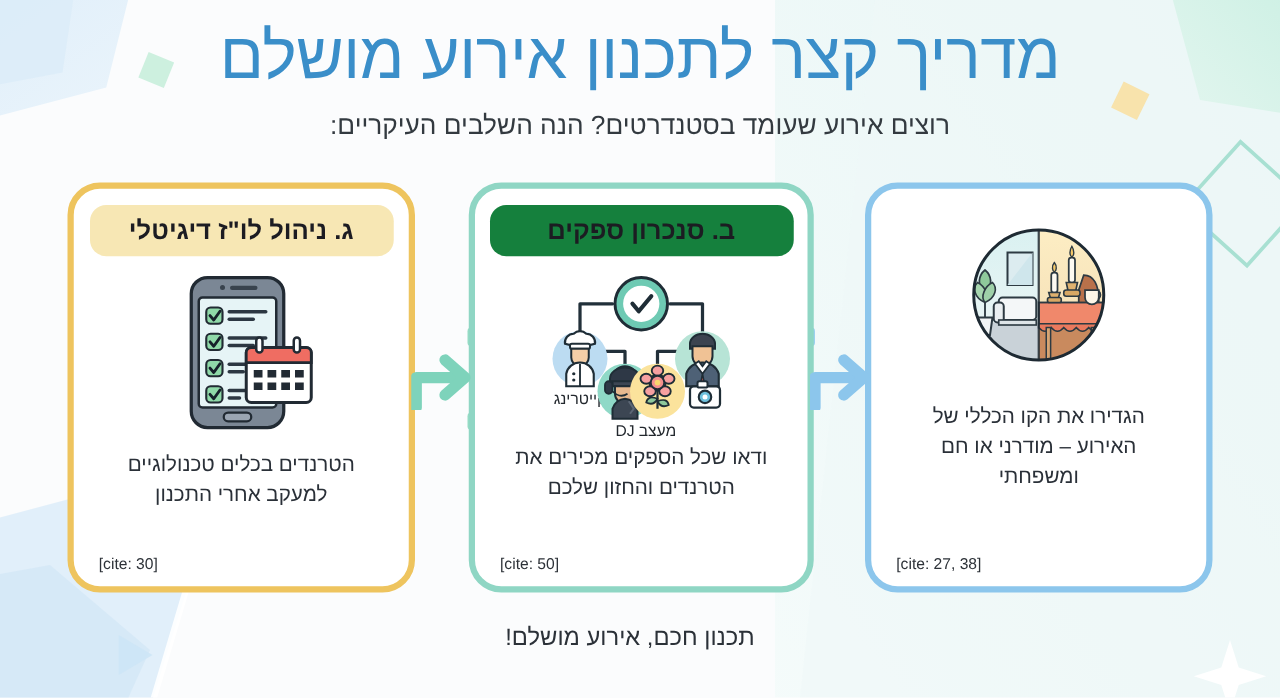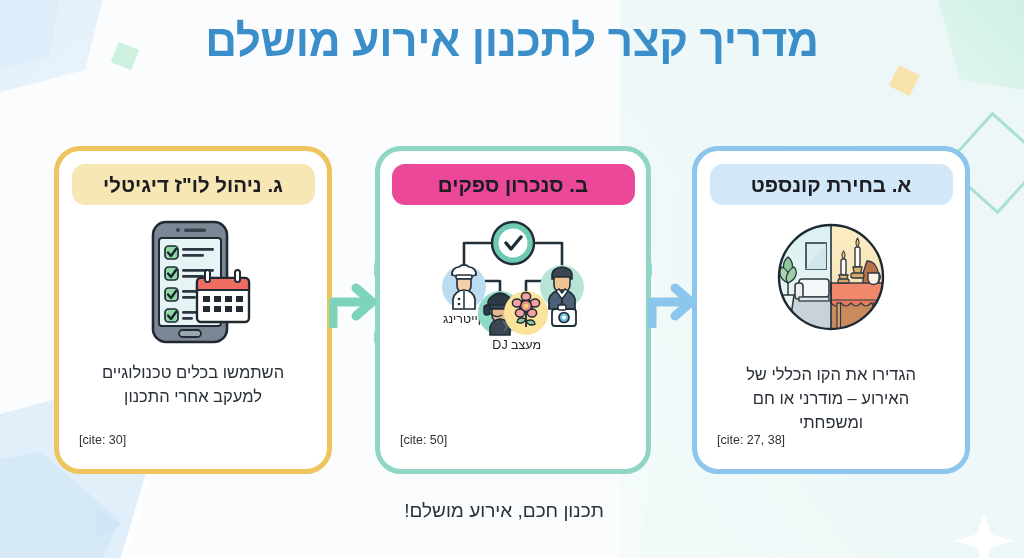--- a/index.html
+++ b/index.html
@@ -25,22 +25,22 @@
   
   .header-block {
     position: absolute;
     top: 16px;
     left: 0;
     width: 1024px;
     text-align: center;
     z-index: 3;
   }
   .main-title {
-    font-size: 44px;
-    font-weight: bold;
+    font-size: 52px;
+    font-weight: normal;
     color: #3a8ec9;
     letter-spacing: -0.3px;
     line-height: 1.15;
     white-space: nowrap;
   }
   .sub-title {
     margin-top: 13px;
     font-size: 21px;
     color: #333a40;
     font-weight: normal;
@@ -79,21 +79,21 @@
     border-radius: 13px;
     display: flex;
     align-items: center;
     justify-content: center;
     font-size: 20.5px;
     font-weight: bold;
     color: #1c1c22;
     white-space: nowrap;
   }
   .c1 .card-head { background: #d2e7f7; }
-  .c2 .card-head { background: #ec4899; }
+  .c2 .card-head { background: #15803d; }
   .c3 .card-head { background: #f7e7b4; }
 
   .card-icon {
     margin-top: 14px;
     height: 116px;
     display: flex;
     align-items: center;
     justify-content: center;
   }
   .c2 .card-icon { margin-top: 8px; height: 136px; }
@@ -105,21 +105,21 @@
     text-align: center;
     font-size: 16.5px;
     line-height: 1.45;
     color: #2a3038;
   }
   .c2 .card-body { margin-top: 6px; }
   .c3 .card-body { margin-top: 14px; }
 
   .card-cite {
     position: absolute;
-    bottom: 22px;
+    bottom: 11px;
     left: 20px;
     font-size: 12.5px;
     color: #2d3238;
     direction: ltr;
   }
 
   
   .arrow {
     position: absolute;
     z-index: 4;
@@ -189,26 +189,26 @@
   <polygon points="-60,470 40,452 120,520 90,586 -40,590" fill="#d3e7f6" opacity="0.8"></polygon>
   <polyline points="150,468 122,562" fill="none" stroke="#ffffff" stroke-width="5" opacity="0.9"></polyline>
 
   <polygon points="95,508 122,524 95,540" fill="#cde6f6" opacity="0.9"></polygon>
 
   <path d="M984 512 L991 534 L1013 541 L991 548 L984 570 L977 548 L955 541 L977 534 Z" fill="#ffffff" opacity="0.95"></path>
 </svg>
 
 <div class="header-block">
   <div class="main-title">מדריך קצר לתכנון אירוע מושלם</div>
+  <div class="sub-title">רוצים אירוע שעומד בסטנדרטים? הנה השלבים העיקריים:</div>
 </div>
 
 <div class="cards-row">
 
   <div class="card c1">
-    <div class="card-head">א. בחירת קונספט</div>
 
     <div class="card-icon">
       <svg width="112" height="112" viewBox="0 0 112 112" xmlns="http://www.w3.org/2000/svg">
         <defs>
           <clipPath id="clipCircle">
               <circle cx="56" cy="56" r="52"></circle>
             </clipPath>
           <linearGradient id="leftSide" x1="0" y1="0" x2="0" y2="1">
             <stop offset="0%" stop-color="#d9f1f1"></stop>
               <stop offset="100%" stop-color="#eef6f6"></stop>
@@ -338,20 +338,21 @@
 
         <g>
           <rect x="148" y="96" width="24" height="17" rx="3" fill="#ffffff" stroke="#1f2d36" stroke-width="1.8"></rect>
           <rect x="154" y="92" width="8" height="5" rx="1.5" fill="#ffffff" stroke="#1f2d36" stroke-width="1.6"></rect>
           <circle cx="160" cy="104.5" r="5" fill="#6ec1dd" stroke="#1f2d36" stroke-width="1.7"></circle>
           <circle cx="160" cy="104.5" r="2" fill="#ffffff"></circle>
         </g>
       </svg>
     </div>
 
+    <div class="card-body">ודאו שכל הספקים מכירים את הטרנדים והחזון שלכם</div>
     <div class="card-cite">[cite: 50]</div>
   </div>
 
   <div class="card c3">
     <div class="card-head">ג. ניהול לו"ז דיגיטלי</div>
 
     <div class="card-icon">
       <svg width="124" height="130" viewBox="0 0 124 130" xmlns="http://www.w3.org/2000/svg">
 
         <rect x="22" y="6" width="74" height="120" rx="13" fill="#7b8795" stroke="#212a33" stroke-width="2.6"></rect>
@@ -397,21 +398,21 @@
               <rect x="105" y="80" width="7" height="6"></rect>
             <rect x="72" y="90" width="7" height="6"></rect>
               <rect x="83" y="90" width="7" height="6"></rect>
             <rect x="94" y="90" width="7" height="6"></rect>
               <rect x="105" y="90" width="7" height="6"></rect>
           </g>
         </g>
       </svg>
     </div>
 
-    <div class="card-body">השתמשו בכלים טכנולוגיים למעקב אחרי התכנון</div>
+    <div class="card-body">הטרנדים בכלים טכנולוגיים למעקב אחרי התכנון</div>
     <div class="card-cite">[cite: 30]</div>
   </div>
 </div>
 
 <div class="arrow a1">
   <svg width="54" height="52" viewBox="0 0 54 52" xmlns="http://www.w3.org/2000/svg">
     <polyline points="4,50 4,26 38,26" fill="none" stroke="#8cc6ec" stroke-width="9" stroke-linecap="round" stroke-linejoin="round"></polyline>
     <polyline points="27,12 43,26 27,40" fill="none" stroke="#8cc6ec" stroke-width="9" stroke-linecap="round" stroke-linejoin="round"></polyline>
   </svg>
 </div>

